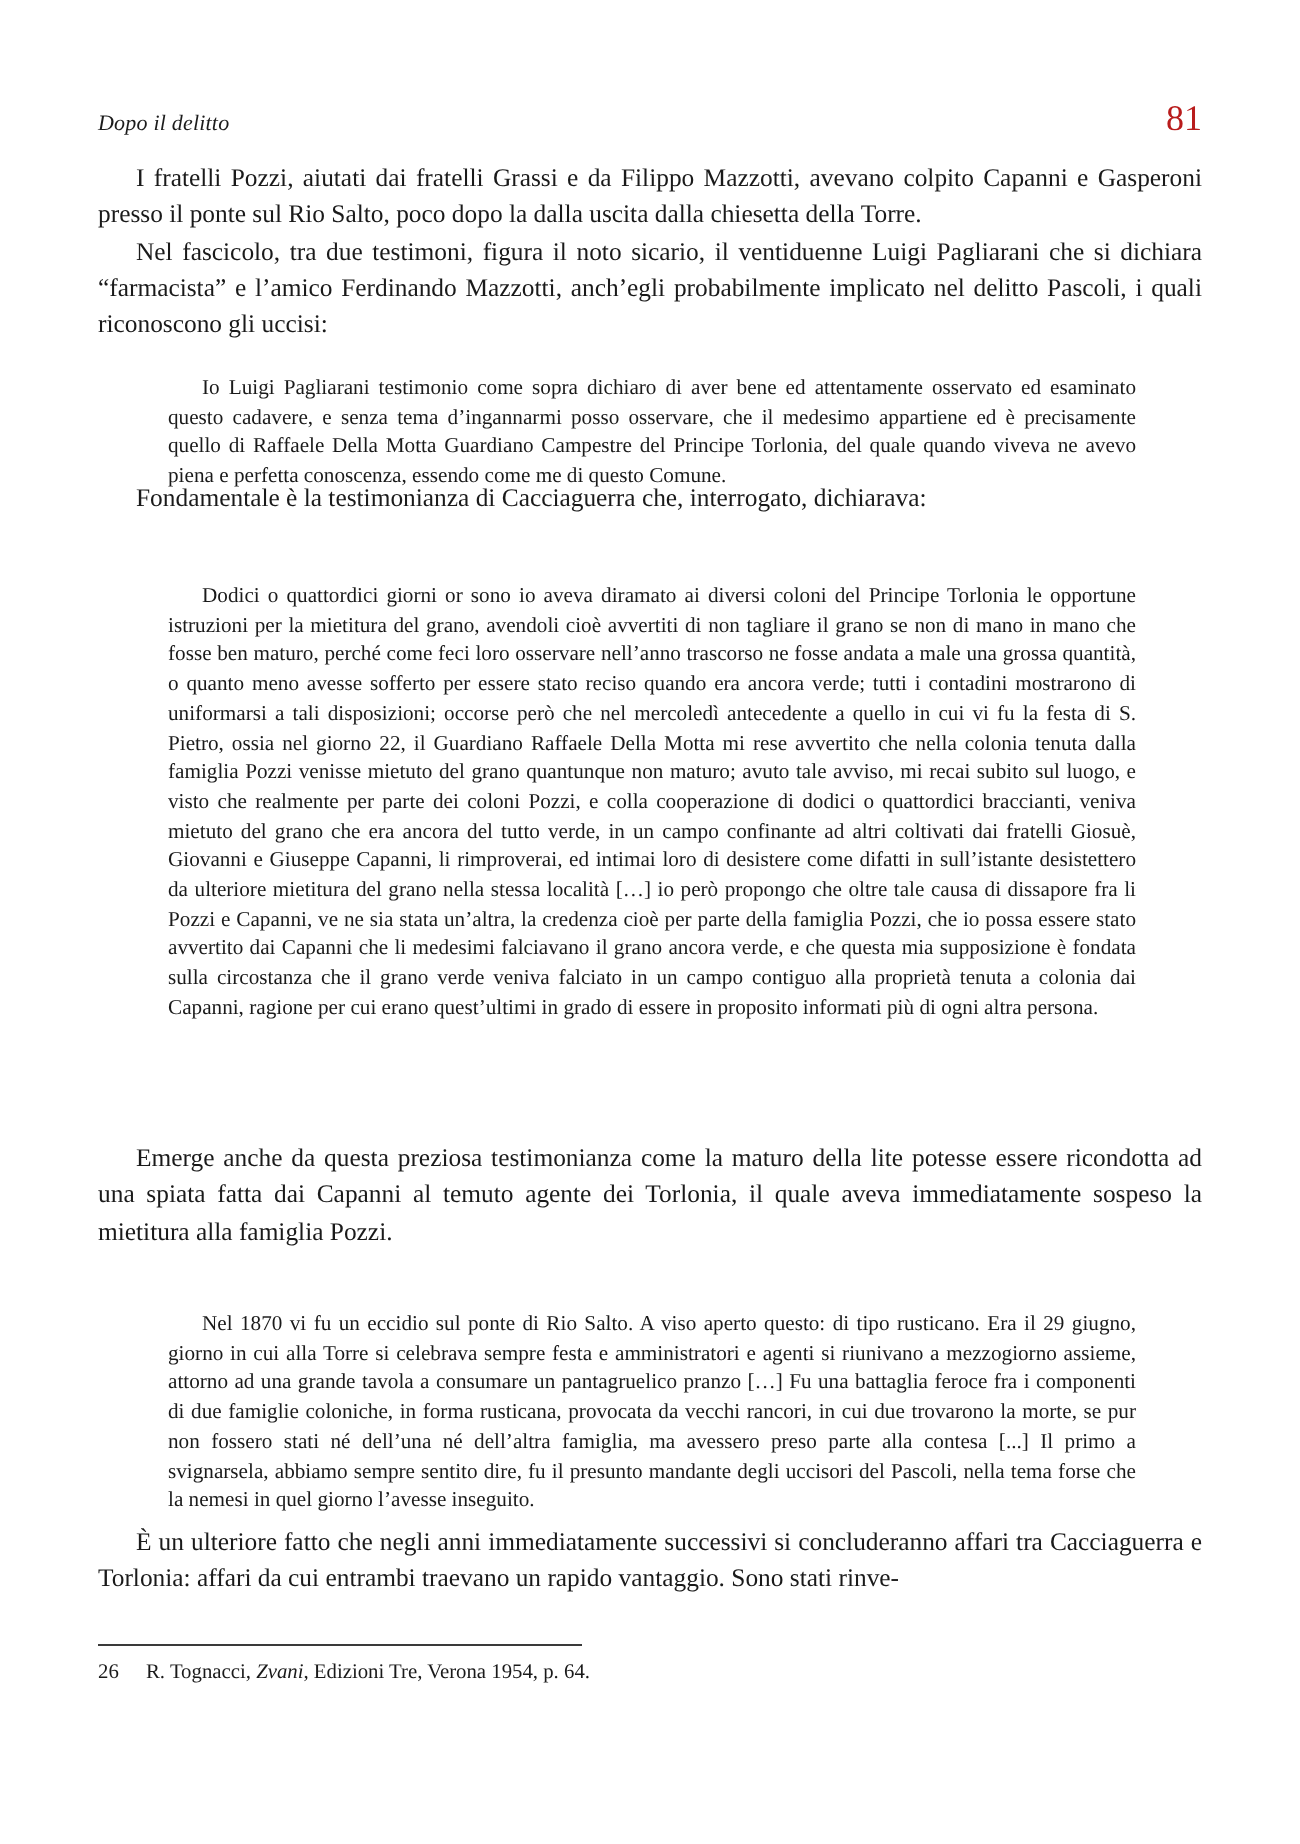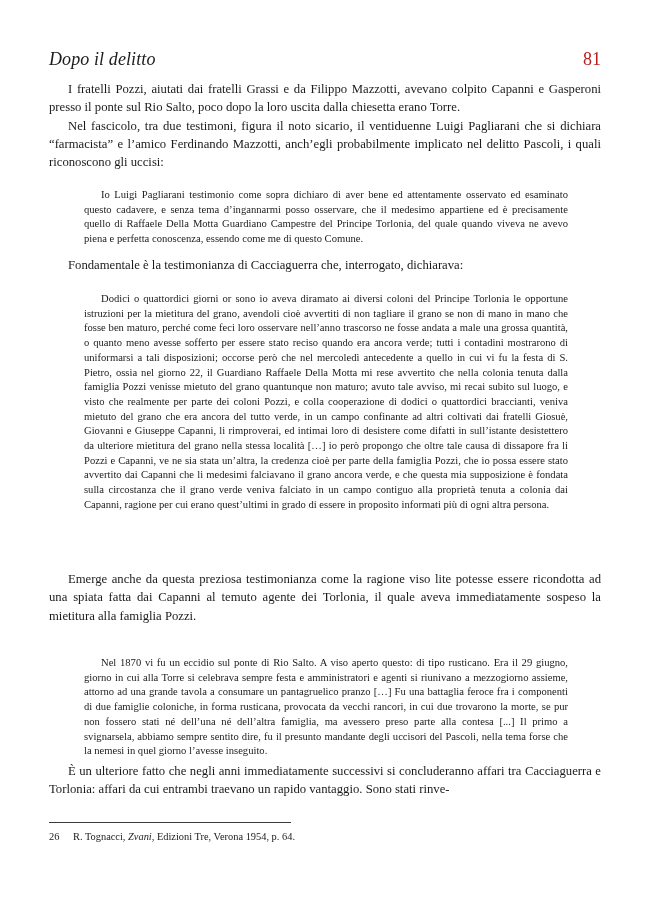--- a/index.html
+++ b/index.html
@@ -26,21 +26,21 @@
     left: 49px;
     top: 36px;
     width: 552px;
     height: 18px;
     display: flex;
     align-items: baseline;
     justify-content: space-between;
   }
   .running-head .head-title {
     font-style: italic;
-    font-size: 18px;
+    font-size: 11px;
     letter-spacing: 0.1px;
     color: #1c1c1c;
     text-align: center;
   }
   .running-head .folio {
     font-size: 18px;
     color: #b91c1c;
     margin-top: 13px;
   }
 
@@ -112,38 +112,38 @@
 <body>
 
 <div class="page">
 
   <div class="running-head">
     <span class="head-title">Dopo il delitto</span>
     <span class="folio">81</span>
   </div>
 
   <div class="body-block" style="top:80px;">
-    <p class="body">I fratelli Pozzi, aiutati dai fratelli Grassi e da Filippo Mazzotti, avevano colpito Capanni e Gasperoni presso il ponte sul Rio Salto, poco dopo la loro uscita dalla chiesetta erano Torre.</p>
+    <p class="body">I fratelli Pozzi, aiutati dai fratelli Grassi e da Filippo Mazzotti, avevano colpito Capanni e Gasperoni presso il ponte sul Rio Salto, poco dopo la dalla uscita dalla chiesetta della Torre.</p>
     <p class="body">Nel fascicolo, tra due testimoni, figura il noto sicario, il ventiduenne Luigi Pagliarani che si dichiara “farmacista” e l’amico Ferdinando Mazzotti, anch’egli probabilmente implicato nel delitto Pascoli, i quali riconoscono gli uccisi:</p>
   </div>
 
   <div class="quote-block" style="top:172px;">
     <p class="quote">Io Luigi Pagliarani testimonio come sopra dichiaro di aver bene ed attentamente osservato ed esaminato questo cadavere, e senza tema d’ingannarmi posso osservare, che il medesimo appartiene ed è precisamente quello di Raffaele Della Motta Guardiano Campestre del Principe Torlonia, del quale quando viveva ne avevo piena e perfetta conoscenza, essendo come me di questo Comune.</p>
   </div>
 
-  <div class="body-block" style="top:256px;">
+  <div class="body-block" style="top:240px;">
     <p class="body">Fondamentale è la testimonianza di Cacciaguerra che, interrogato, dichiarava:</p>
   </div>
 
   <div class="quote-block" style="top:276px;">
     <p class="quote">Dodici o quattordici giorni or sono io aveva diramato ai diversi coloni del Principe Torlonia le opportune istruzioni per la mietitura del grano, avendoli cioè avvertiti di non tagliare il grano se non di mano in mano che fosse ben maturo, perché come feci loro osservare nell’anno trascorso ne fosse andata a male una grossa quantità, o quanto meno avesse sofferto per essere stato reciso quando era ancora verde; tutti i contadini mostrarono di uniformarsi a tali disposizioni; occorse però che nel mercoledì antecedente a quello in cui vi fu la festa di S. Pietro, ossia nel giorno 22, il Guardiano Raffaele Della Motta mi rese avvertito che nella colonia tenuta dalla famiglia Pozzi venisse mietuto del grano quantunque non maturo; avuto tale avviso, mi recai subito sul luogo, e visto che realmente per parte dei coloni Pozzi, e colla cooperazione di dodici o quattordici braccianti, veniva mietuto del grano che era ancora del tutto verde, in un campo confinante ad altri coltivati dai fratelli Giosuè, Giovanni e Giuseppe Capanni, li rimproverai, ed intimai loro di desistere come difatti in sull’istante desistettero da ulteriore mietitura del grano nella stessa località […] io però propongo che oltre tale causa di dissapore fra li Pozzi e Capanni, ve ne sia stata un’altra, la credenza cioè per parte della famiglia Pozzi, che io possa essere stato avvertito dai Capanni che li medesimi falciavano il grano ancora verde, e che questa mia supposizione è fondata sulla circostanza che il grano verde veniva falciato in un campo contiguo alla proprietà tenuta a colonia dai Capanni, ragione per cui erano quest’ultimi in grado di essere in proposito informati più di ogni altra persona.</p>
   </div>
 
   <div class="body-block" style="top:570px;">
-    <p class="body">Emerge anche da questa preziosa testimonianza come la ragione viso lite potesse essere ricondotta ad una spiata fatta dai Capanni al temuto agente dei Torlonia, il quale aveva immediatamente sospeso la mietitura alla famiglia Pozzi.</p>
+    <p class="body">Emerge anche da questa preziosa testimonianza come la maturo della lite potesse essere ricondotta ad una spiata fatta dai Capanni al temuto agente dei Torlonia, il quale aveva immediatamente sospeso la mietitura alla famiglia Pozzi.</p>
   </div>
 
   <div class="quote-block" style="top:640px;">
     <p class="quote">Nel 1870 vi fu un eccidio sul ponte di Rio Salto. A viso aperto questo: di tipo rusticano. Era il 29 giugno, giorno in cui alla Torre si celebrava sempre festa e amministratori e agenti si riunivano a mezzogiorno assieme, attorno ad una grande tavola a consumare un pantagruelico pranzo […] Fu una battaglia feroce fra i componenti di due famiglie coloniche, in forma rusticana, provocata da vecchi rancori, in cui due trovarono la morte, se pur non fossero stati né dell’una né dell’altra famiglia, ma avessero preso parte alla contesa [...] Il primo a svignarsela, abbiamo sempre sentito dire, fu il presunto mandante degli uccisori del Pascoli, nella tema forse che la nemesi in quel giorno l’avesse inseguito.</p>
   </div>
 
   <div class="body-block" style="top:762px;">
     <p class="body">È un ulteriore fatto che negli anni immediatamente successivi si concluderanno affari tra Cacciaguerra e Torlonia: affari da cui entrambi traevano un rapido vantaggio. Sono stati rinve-</p>
   </div>
 

